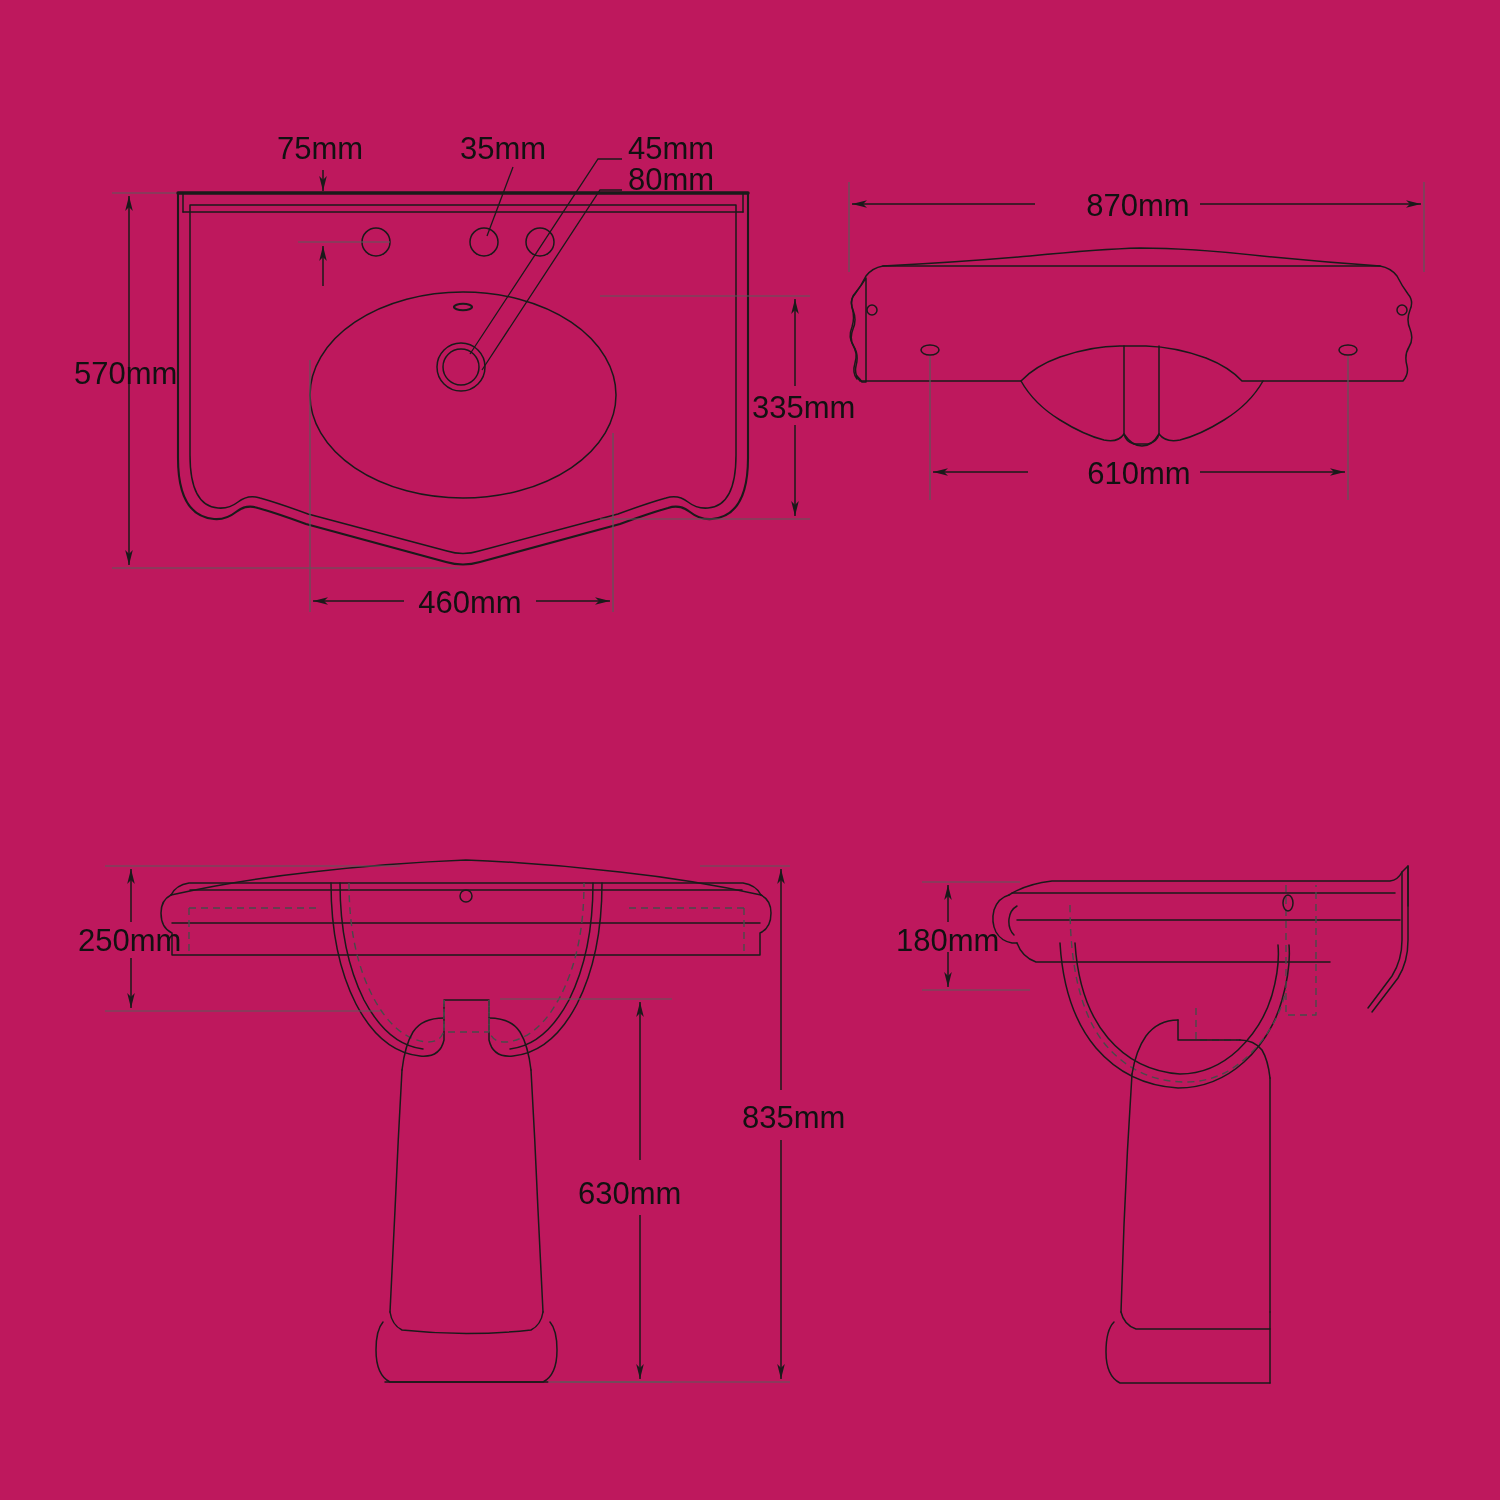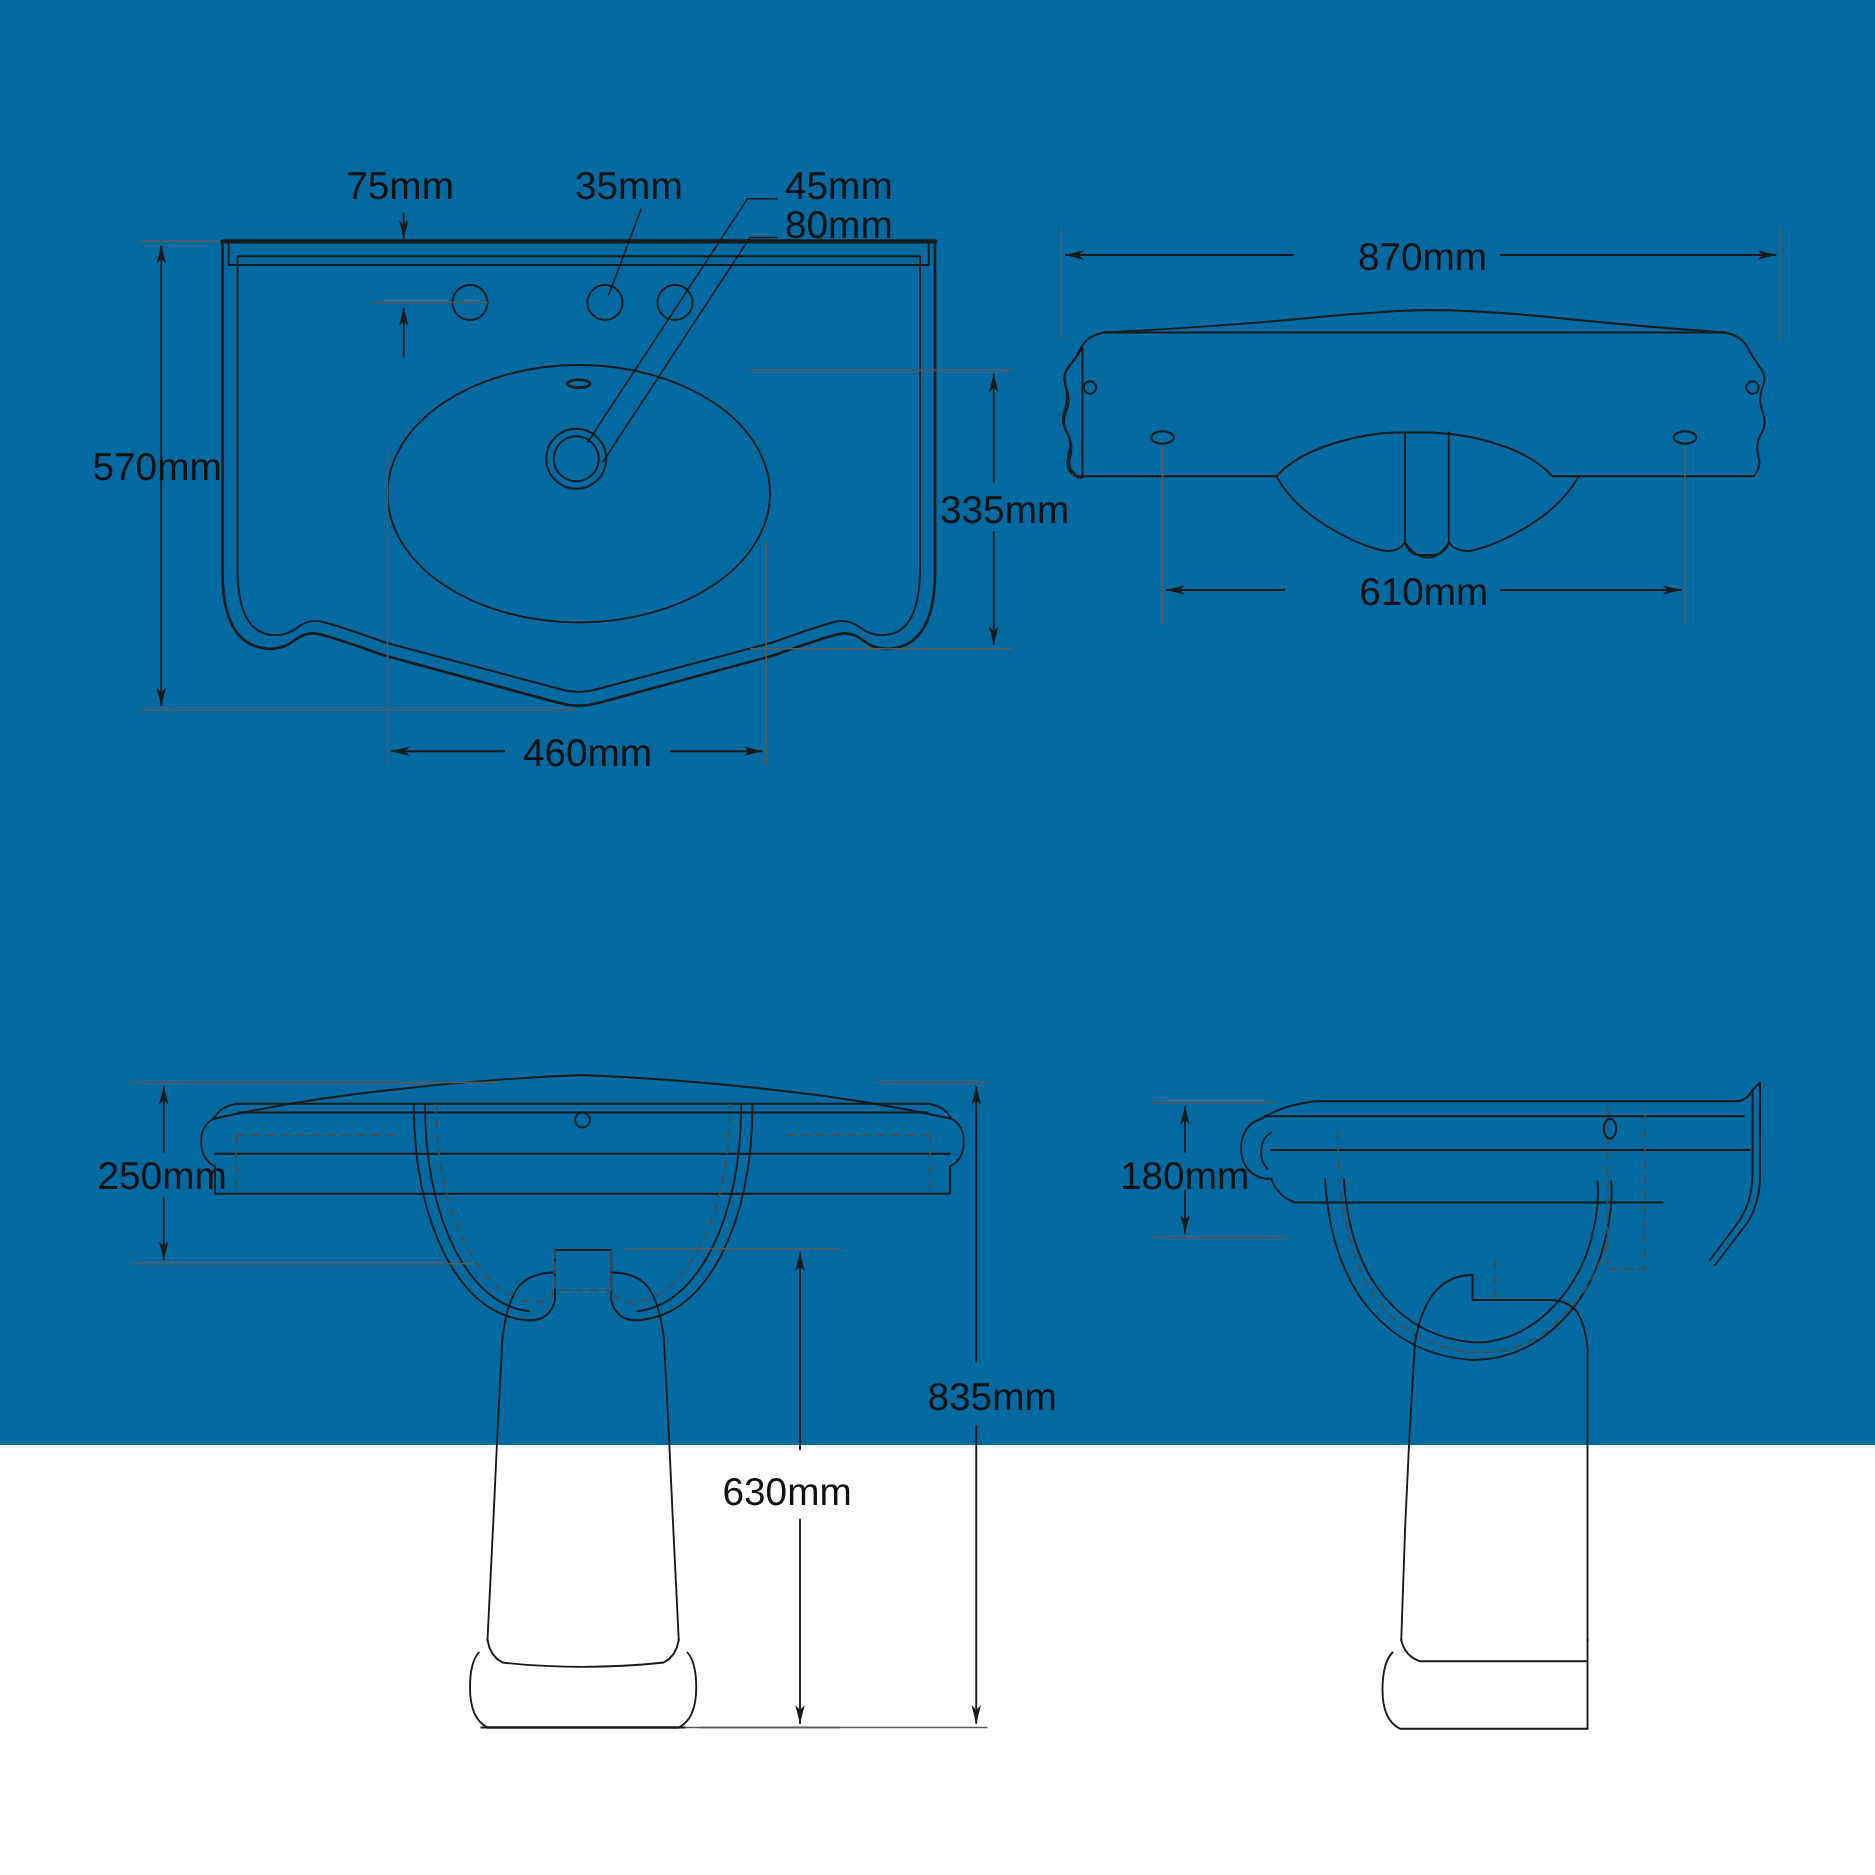--- a/index.html
+++ b/index.html
@@ -9,22 +9,22 @@
   }
   body {
     width: 1500px;
     height: 1500px;
     font-family: "Liberation Sans", sans-serif;
     overflow: hidden;
   }
   #drawing-root {
     position: relative;
     width: 1500px;
-    height: 1156px;
-    background: #0369a1;
+    height: 1500px;
+    background: #be185d;
   }
   svg.sheet {
     display: block;
     width: 1500px;
     height: 1500px;
   }
   .part {
     fill: none;
     stroke: #1a1a1a;
     stroke-width: 2.1;

